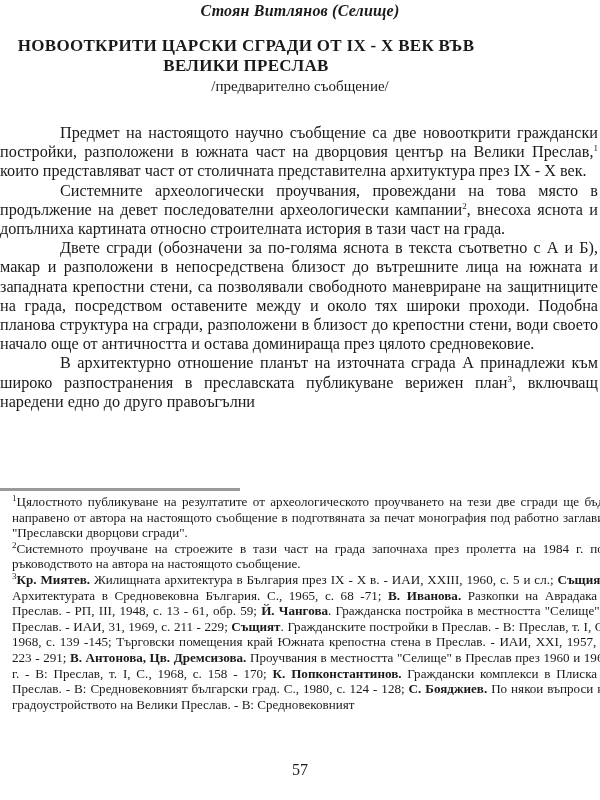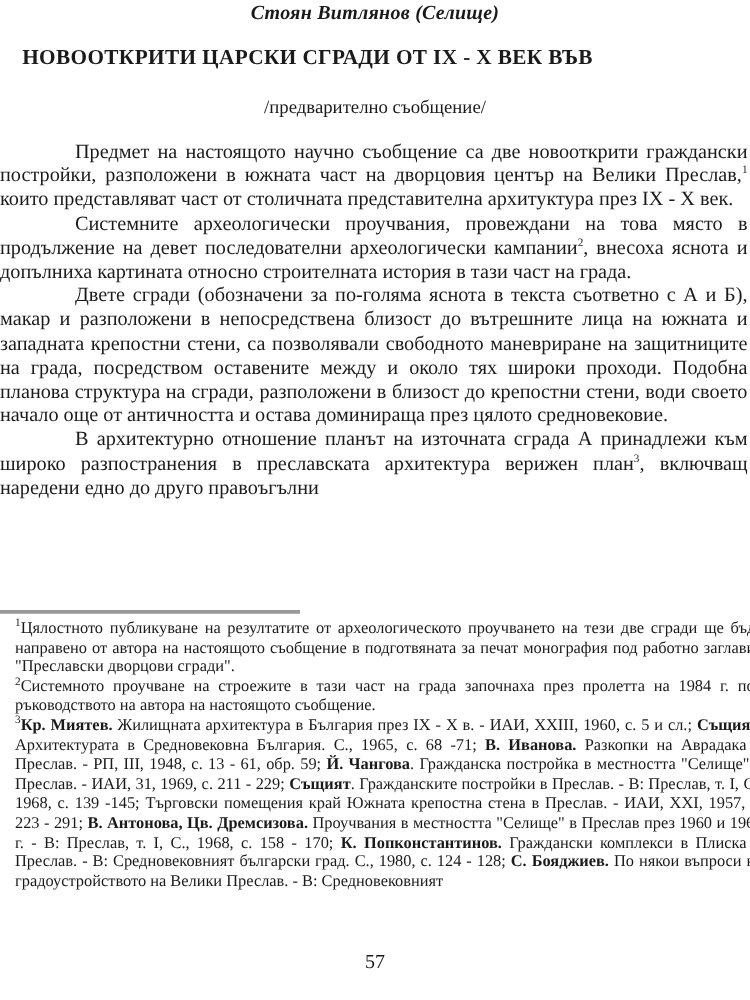--- a/index.html
+++ b/index.html
@@ -1,47 +1,48 @@
 <!DOCTYPE html>
 <html><head>
 <meta charset="utf-8">
 <style>
   html, body { margin: 0; padding: 0; background: #ffffff; }
   body { width: 600px; height: 800px; overflow: hidden; position: relative; color: #1a1a1a; font-family: "Liberation Serif", "DejaVu Serif", serif; }
   .page { position: absolute; left: 0; top: 0; width: 600px; height: 800px; }
   .author { position: absolute; top: 2px; left: 0; width: 600px; text-align: center; font-style: italic; font-weight: bold; font-size: 16px; letter-spacing: 0.2px; }
   .title { position: absolute; top: 36px; left: 0; width: 492px; text-align: center; font-weight: bold; font-size: 17px; line-height: 20px; letter-spacing: 0.3px; }
   .subtitle { position: absolute; top: 78px; left: 0; width: 600px; text-align: center; font-size: 15px; }
-  .body { position: absolute; top: 112px; left: 0; width: 598px; font-size: 16.2px; line-height: 19.2px; text-align: justify; }
+  .body { position: absolute; top: 124px; left: 0; width: 598px; font-size: 16.2px; line-height: 19.2px; text-align: justify; }
   .body p { margin: 0; text-indent: 60px; }
   sup { font-size: 9px; line-height: 0; vertical-align: super; }
   .sep { position: absolute; top: 488px; left: 0; width: 240px; height: 3px; background: #9a9a9a; }
   .footnotes { position: absolute; top: 494px; left: 12px; width: 598px; font-size: 13.1px; line-height: 15.6px; text-align: justify; }
   .footnotes p { margin: 0; }
   .footnotes b { font-weight: bold; }
   .pagenum { position: absolute; top: 761px; left: 0; width: 600px; text-align: center; font-size: 16px; }
 </style>
 </head>
 <body>
 
 <div class="page">
 
   <div class="author">Стоян Витлянов (Селище)</div>
 
   <div class="title">
     <div>НОВООТКРИТИ ЦАРСКИ СГРАДИ ОТ IX - X ВЕК ВЪВ</div>
+    <div>ВЕЛИКИ ПРЕСЛАВ</div>
   </div>
 
   <div class="subtitle">/предварително съобщение/</div>
 
   <div class="body">
     <p><span>Предмет на настоящото научно съобщение са две новооткрити граждански постройки, разположени в южната част на дворцовия център на Велики Преслав,</span><sup>1</sup><span> които представляват част от столичната представителна архитуктура през IX - X век.</span></p>
     <p><span>Системните археологически проучвания, провеждани на това място в продължение на девет последователни археологически кампании</span><sup>2</sup><span>, внесоха яснота и допълниха картината относно строителната история в тази част на града.</span></p>
     <p><span>Двете сгради (обозначени за по-голяма яснота в текста съответно с А и Б), макар и разположени в непосредствена близост до вътрешните лица на южната и западната крепостни стени,  са позволявали свободното маневриране на защитниците на града, посредством оставените между и около тях широки проходи. Подобна планова структура на сгради, разположени в близост до крепостни стени, води своето начало още от античността и остава доминираща през цялото средновековие.</span></p>
-    <p><span>В архитектурно отношение планът на източната сграда А принадлежи към широко разпостранения в преславската архитектура верижен план</span><sup>3</sup><span>, включващ наредени едно до друго правоъгълни</span></p>
+    <p><span>В архитектурно отношение планът на източната сграда А принадлежи към широко разпостранения в преславската публикуване верижен план</span><sup>3</sup><span>, включващ наредени едно до друго правоъгълни</span></p>
   </div>
 
   <div class="sep"></div>
 
   <div class="footnotes">
     <p><sup>1</sup><span>Цялостното публикуване на резултатите от археологическото проучването на тези две сгради ще бъде направено от автора на настоящото съобщение в подготвяната за печат  монография под работно заглавие "Преславски дворцови сгради".</span></p>
     <p><sup>2</sup><span>Системното проучване на строежите в тази част на града започнаха през пролетта на 1984 г. под ръководството на автора на настоящото съобщение.</span></p>
     <p><sup>3</sup><b>Кр. Миятев.</b><span> Жилищната архитектура в България през IX - X в. - ИАИ, XXIII, 1960, с. 5 и сл.; </span><b>Същият</b><span>. Архитектурата в Средновековна България. С., 1965, с. 68 -71; </span><b>В. Иванова.</b><span> Разкопки на Аврадака в Преслав. - РП, III, 1948, с. 13 - 61, обр. 59; </span><b>Й. Чангова</b><span>. Гражданска постройка в местността "Селище" в Преслав. - ИАИ, 31, 1969, с. 211 - 229; </span><b>Същият</b><span>. Гражданските постройки в Преслав. - В: Преслав, т. I, С., 1968, с. 139 -145;  Търговски  помещения край Южната крепостна стена в Преслав. - ИАИ, XXI, 1957, с. 223 - 291; </span><b>В.  Антонова, Цв. Дремсизова.</b><span> Проучвания в местността "Селище" в Преслав  през 1960 и 1961 г. - В:  Преслав,  т. I, С., 1968, с. 158 - 170; </span><b>К. Попконстантинов.</b><span> Граждански комплекси в Плиска и Преслав. - В: Средновековният български град. С., 1980, с. 124 - 128;  </span><b>С. Бояджиев.</b><span> По някои въпроси на градоустройството на Велики Преслав. - В: Средновековният</span></p>
   </div>
 

